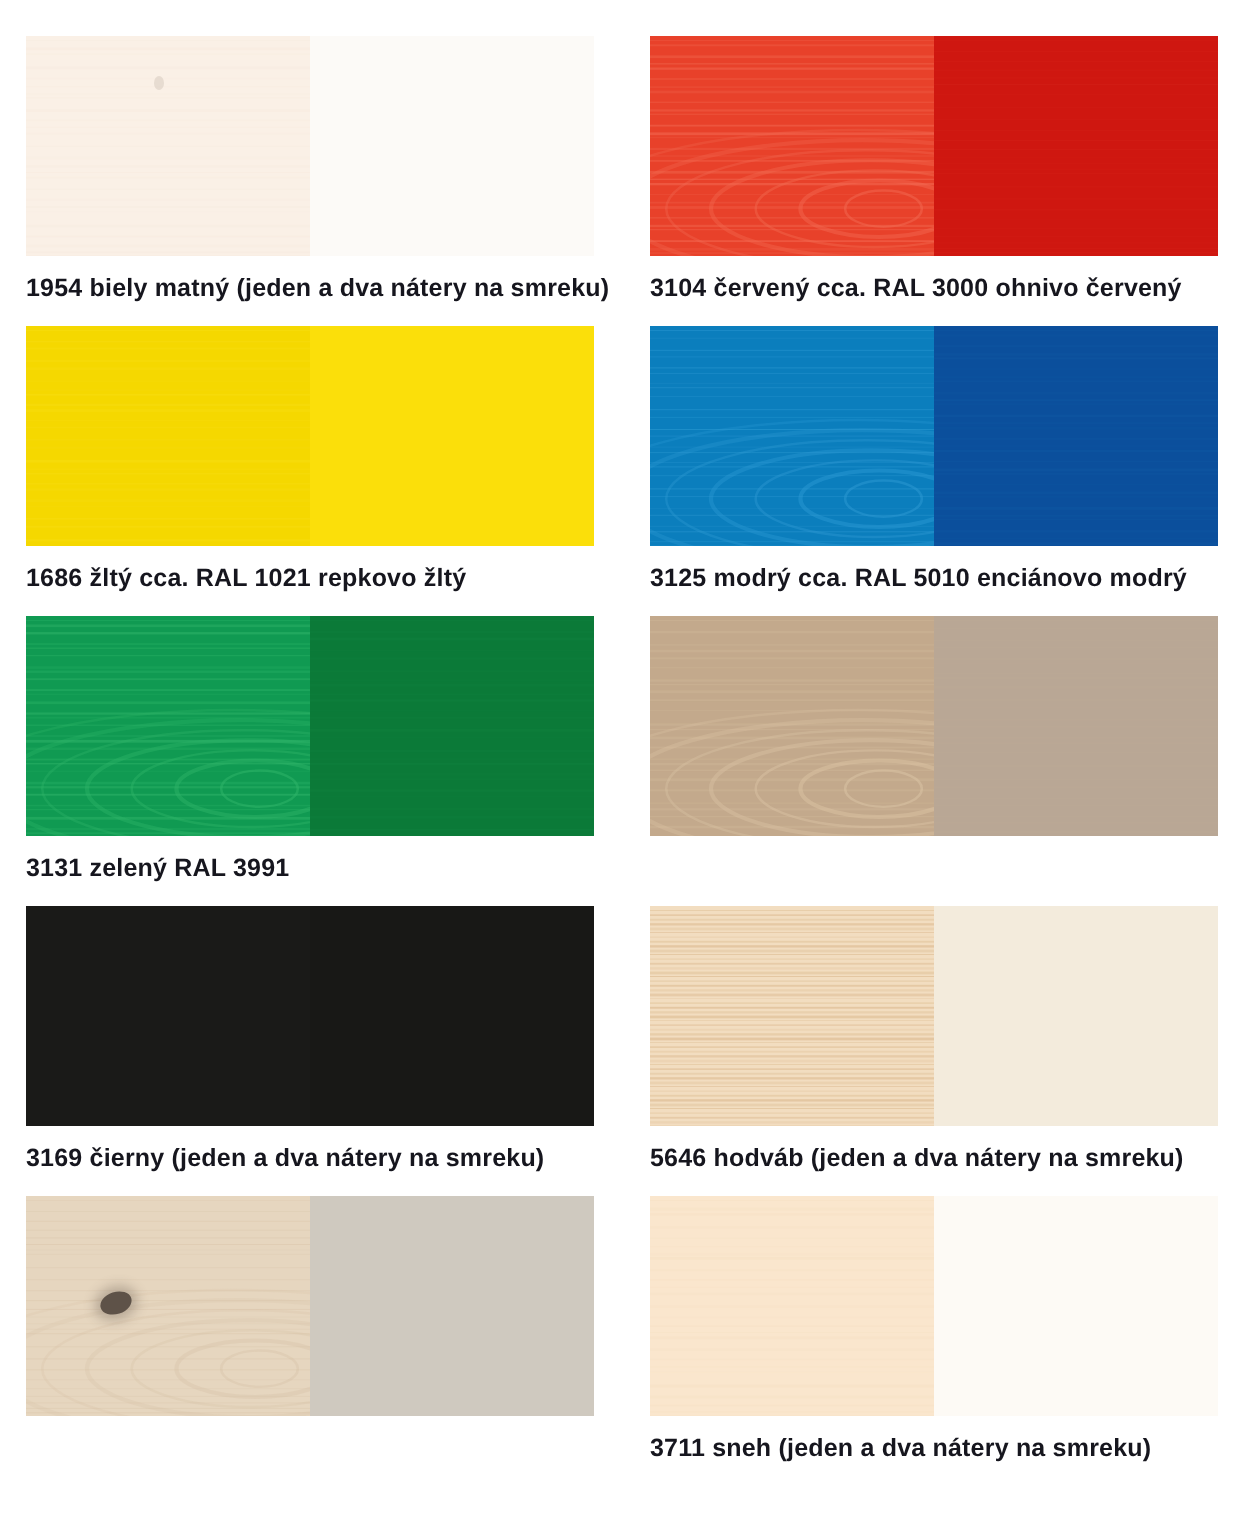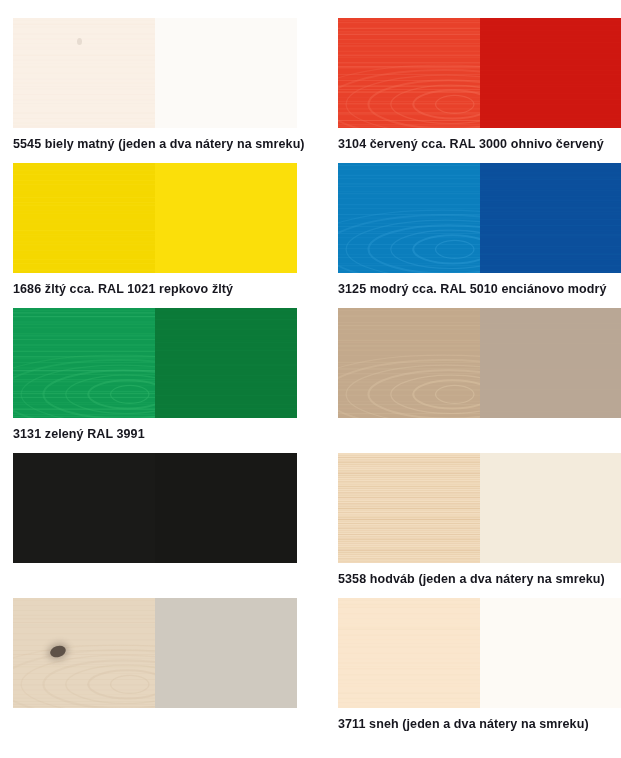--- a/index.html
+++ b/index.html
@@ -18,21 +18,21 @@
     grid-template-columns: 296px 296px;
     column-gap: 16px;
     row-gap: 0px;
     padding: 18px 0 0 13px;
     box-sizing: border-box;
   }
   .swatch-card {
     width: 284px;
     margin-bottom: 10px;
   }
-  .swatch-card.col-right { width: 284px; margin-left: 13px; }
+  .swatch-card.col-right { width: 284px; }
 
   .swatch-image {
     width: 284px;
     height: 110px;
     display: flex;
     position: relative;
     overflow: hidden;
   }
   .swatch-half {
     width: 50%;
@@ -101,21 +101,21 @@
             <rect x="0" y="94.40" width="142" height="1.16" fill="#f2e3d3" opacity="0.126"></rect>
             <rect x="0" y="99.90" width="142" height="0.72" fill="#f2e3d3" opacity="0.180"></rect>
             <rect x="0" y="104.30" width="142" height="1.38" fill="#f2e3d3" opacity="0.108"></rect>
             <rect x="0" y="107.60" width="142" height="0.94" fill="#f2e3d3" opacity="0.162"></rect>
             <rect x="0" y="109.80" width="142" height="0.50" fill="#f2e3d3" opacity="0.090"></rect>
           </svg>
           <div class="knot" style="left: 45%; top: 18%; width: 5px; height: 7px; background: rgb(222, 211, 200); opacity: 0.7;"></div>
         </div>
         <div class="swatch-half" style="background: rgb(252, 250, 247);"></div>
       </div>
-      <div class="swatch-label">5545 biely matný (jeden a dva nátery na smreku)</div>
+      <div class="swatch-label">1954 biely matný (jeden a dva nátery na smreku)</div>
     </div>
     <div class="swatch-card col-right">
       <div class="swatch-image">
         <div class="swatch-half" style="background: rgb(232, 65, 42);">
           <svg class="grain-lines" viewBox="0 0 142 110" preserveAspectRatio="none">
             <rect x="0" y="2.00" width="142" height="0.50" fill="#f26a52" opacity="0.275"></rect>
             <rect x="0" y="4.20" width="142" height="0.94" fill="#f26a52" opacity="0.330"></rect>
             <rect x="0" y="9.70" width="142" height="1.38" fill="#f26a52" opacity="0.385"></rect>
             <rect x="0" y="13.55" width="142" height="0.72" fill="#f26a52" opacity="0.440"></rect>
             <rect x="0" y="15.75" width="142" height="1.16" fill="#f26a52" opacity="0.495"></rect>
@@ -444,20 +444,21 @@
         </div>
       </div>
     </div>
     <div class="swatch-card">
       <div class="swatch-image">
         <div class="swatch-half" style="background: rgb(26, 26, 24);">
           <svg class="grain-lines" viewBox="0 0 142 110" preserveAspectRatio="none"></svg>
         </div>
         <div class="swatch-half" style="background: rgb(24, 24, 22);"></div>
       </div>
+      <div class="swatch-label">3169 čierny (jeden a dva nátery na smreku)</div>
     </div>
     <div class="swatch-card col-right">
       <div class="swatch-image">
         <div class="swatch-half" style="background: rgb(242, 221, 192);">
           <svg class="grain-lines" viewBox="0 0 142 110" preserveAspectRatio="none">
             <rect x="0" y="2.00" width="142" height="0.50" fill="#d9b588" opacity="0.385"></rect>
             <rect x="0" y="4.20" width="142" height="0.72" fill="#d9b588" opacity="0.550"></rect>
             <rect x="0" y="6.40" width="142" height="0.94" fill="#d9b588" opacity="0.330"></rect>
             <rect x="0" y="8.60" width="142" height="1.16" fill="#d9b588" opacity="0.495"></rect>
             <rect x="0" y="10.80" width="142" height="1.38" fill="#d9b588" opacity="0.275"></rect>
@@ -503,21 +504,21 @@
             <rect x="0" y="98.80" width="142" height="1.38" fill="#d9b588" opacity="0.330"></rect>
             <rect x="0" y="101.00" width="142" height="0.50" fill="#d9b588" opacity="0.495"></rect>
             <rect x="0" y="103.20" width="142" height="0.72" fill="#d9b588" opacity="0.275"></rect>
             <rect x="0" y="105.40" width="142" height="0.94" fill="#d9b588" opacity="0.440"></rect>
             <rect x="0" y="107.60" width="142" height="1.16" fill="#d9b588" opacity="0.220"></rect>
             <rect x="0" y="109.80" width="142" height="1.38" fill="#d9b588" opacity="0.385"></rect>
           </svg>
         </div>
         <div class="swatch-half" style="background: rgb(243, 235, 220);"></div>
       </div>
-      <div class="swatch-label">5358 hodváb (jeden a dva nátery na smreku)</div>
+      <div class="swatch-label">5646 hodváb (jeden a dva nátery na smreku)</div>
     </div>
     <div class="swatch-card">
       <div class="swatch-image">
         <div class="swatch-half" style="background: rgb(230, 214, 191);">
           <svg class="grain-lines" viewBox="0 0 142 110" preserveAspectRatio="none">
             <rect x="0" y="2.00" width="142" height="0.50" fill="#d2bb9e" opacity="0.160"></rect>
             <rect x="0" y="7.50" width="142" height="0.50" fill="#d2bb9e" opacity="0.192"></rect>
             <rect x="0" y="12.45" width="142" height="0.50" fill="#d2bb9e" opacity="0.224"></rect>
             <rect x="0" y="16.85" width="142" height="0.50" fill="#d2bb9e" opacity="0.256"></rect>
             <rect x="0" y="20.70" width="142" height="0.50" fill="#d2bb9e" opacity="0.288"></rect>

